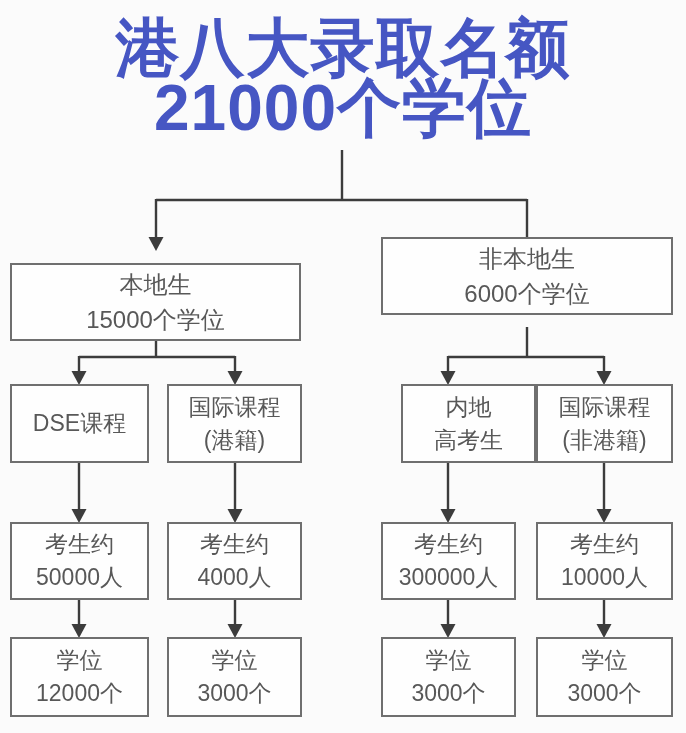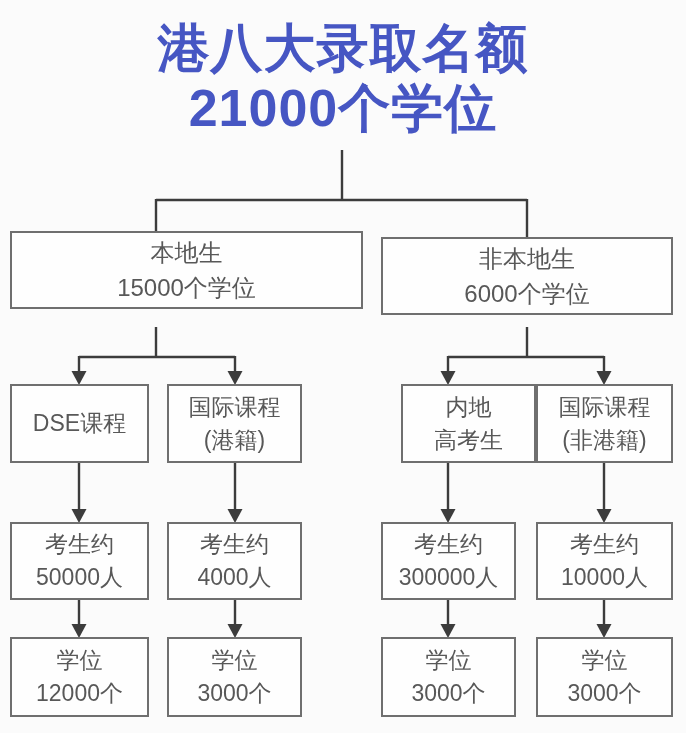--- a/index.html
+++ b/index.html
@@ -14,41 +14,41 @@
   body{
     width:686px;height:733px;overflow:hidden;
     background:var(--background);
     font-family:"Liberation Sans","DejaVu Sans",sans-serif;
   }
   .stage{position:relative;width:686px;height:733px;}
   .chart-title{
     position:absolute;left:0;top:18px;width:686px;
     text-align:center;
     color:var(--title-blue);
-    font-size:52px;font-weight:bold;
+    font-size:64px;font-weight:bold;
     line-height:60px;
     white-space:pre-line;
     letter-spacing:1px;
   }
   .connectors{position:absolute;left:0;top:0;width:686px;height:733px;}
   .connectors line{stroke:var(--line-color);stroke-width:2.4;}
   .connectors polygon{fill:var(--line-color);stroke:none;}
   .node{
     position:absolute;box-sizing:border-box;
     border:2px solid var(--box-border);
     background:var(--box-fill);
     display:flex;align-items:center;justify-content:center;
     text-align:center;
     color:var(--box-text);
     font-size:23px;line-height:33px;
     white-space:pre-line;
   }
   .node.lv2{font-size:24px;line-height:35px;}
   
-  .n-local{left:10px;top:231px;width:353px;height:78px;}
+  .n-local{left:10px;top:263px;width:291px;height:78px;}
   .n-nonlocal{left:381px;top:237px;width:292px;height:78px;}
   
   .n-dse{left:10px;top:384px;width:139px;height:79px;}
   .n-intl-hk{left:167px;top:384px;width:135px;height:79px;}
   .n-mainland{left:381px;top:384px;width:135px;height:79px;margin-left:20px;}
   .n-intl-nonhk{left:536px;top:384px;width:137px;height:79px;}
   
   .n-dse-cand{left:10px;top:522px;width:139px;height:78px;}
   .n-intl-hk-cand{left:167px;top:522px;width:135px;height:78px;}
   .n-mainland-cand{left:381px;top:522px;width:135px;height:78px;}

